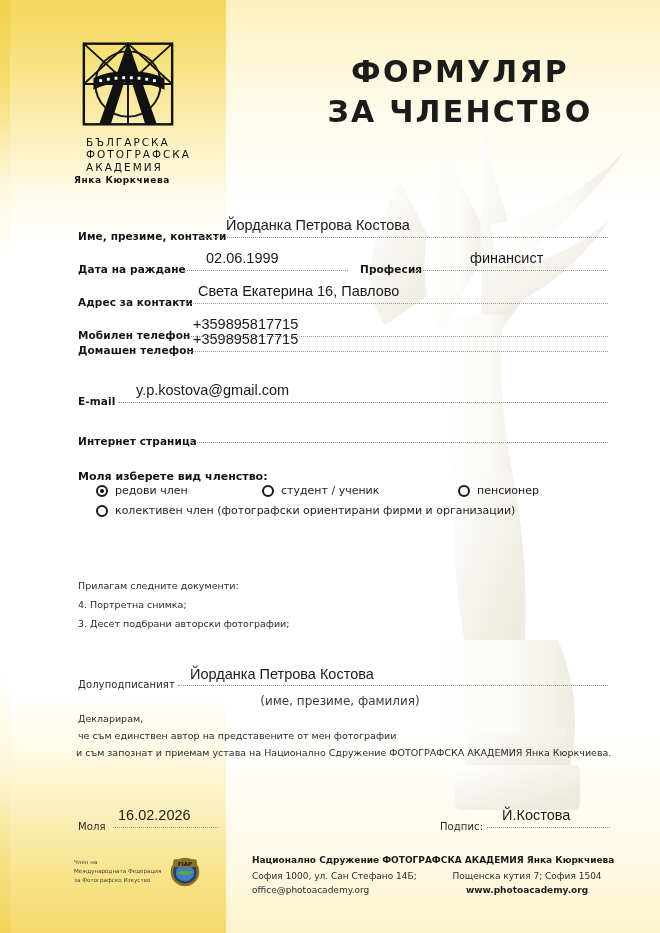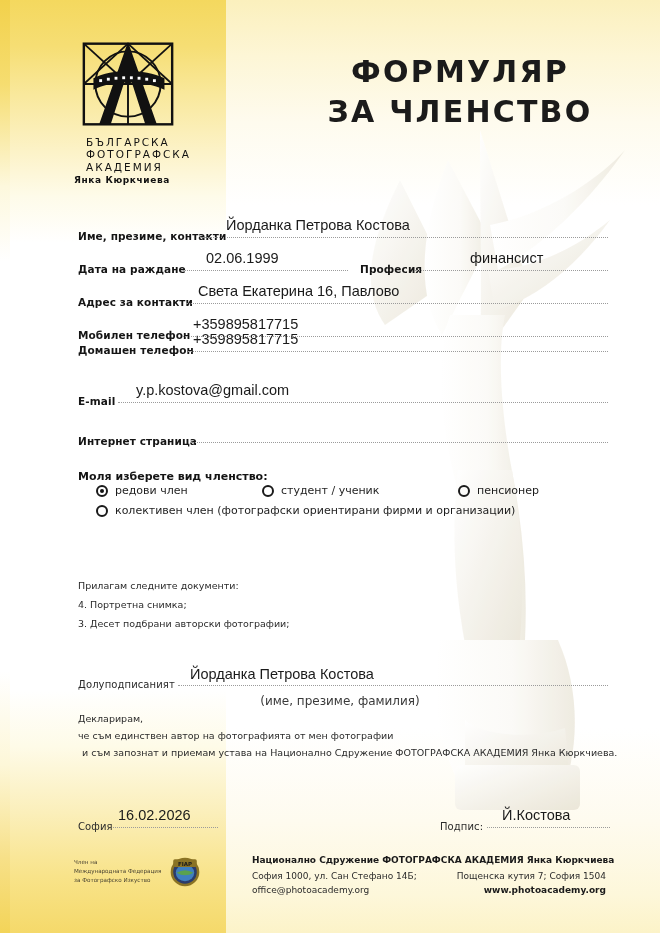--- a/index.html
+++ b/index.html
@@ -229,21 +229,21 @@
     font-size: 9px;
     color: #2b2b2b;
     line-height: 1.58;
   }
   .foot-col-b {
     position: absolute;
     left: 448px; top: 869px;
     font-size: 9px;
     color: #2b2b2b;
     line-height: 1.58;
-    text-align: right;
+    text-align: center;
     width: 158px;
   }
   .foot-col-b .www { font-weight: bold; color:#1a1a1a; }
 </style>
 </head>
 <body>
 
 <div class="page">
 
   <div class="bg-right"></div>
@@ -397,25 +397,25 @@
 
     <div class="row" style="left:78px; top:662px; width:530px; height:28px;">
       <div class="lbl" style="left:0; font-weight:normal; font-size:10px; color:#2a2a2a;">Долуподписаният</div>
       <div class="dots" style="left:100px; width:430px;"></div>
       <div class="val" style="left:112px; bottom:8px;">Йорданка Петрова Костова</div>
     </div>
 
     <div class="decl-note" style="left:240px; top:694px; width:200px;">(име, презиме, фамилия)</div>
 
     <div class="decl-line" style="left:78px; top:713px;">Декларирам,</div>
-    <div class="decl-line" style="left:78px; top:730px;">че съм единствен автор на фотографията от мен фотографии</div>
-    <div class="decl-line" style="left:82px; top:747px;">и съм запознат и приемам устава на Национално Сдружение ФОТОГРАФСКА АКАДЕМИЯ Янка Кюркчиева.</div>
+    <div class="decl-line" style="left:78px; top:730px;">че съм единствен автор на представените от мен фотографии</div>
+    <div class="decl-line" style="left:76px; top:747px;">и съм запознат и приемам устава на Национално Сдружение ФОТОГРАФСКА АКАДЕМИЯ Янка Кюркчиева.</div>
 
     <div class="row" style="left:78px; top:800px; width:150px;">
-      <div class="lbl" style="left:0; font-weight:normal; font-size:10px; color:#2a2a2a;">София</div>
+      <div class="lbl" style="left:0; font-weight:normal; font-size:10px; color:#2a2a2a;">Моля</div>
       <div class="dots" style="left:35px; width:105px;"></div>
       <div class="val" style="left:40px;">16.02.2026</div>
     </div>
 
     <div class="row" style="left:440px; top:800px; width:170px;">
       <div class="lbl" style="left:0; font-weight:normal; font-size:10px; color:#2a2a2a;">Подпис:</div>
       <div class="dots" style="left:47px; width:123px;"></div>
       <div class="val" style="left:62px;">Й.Костова</div>
     </div>
 

